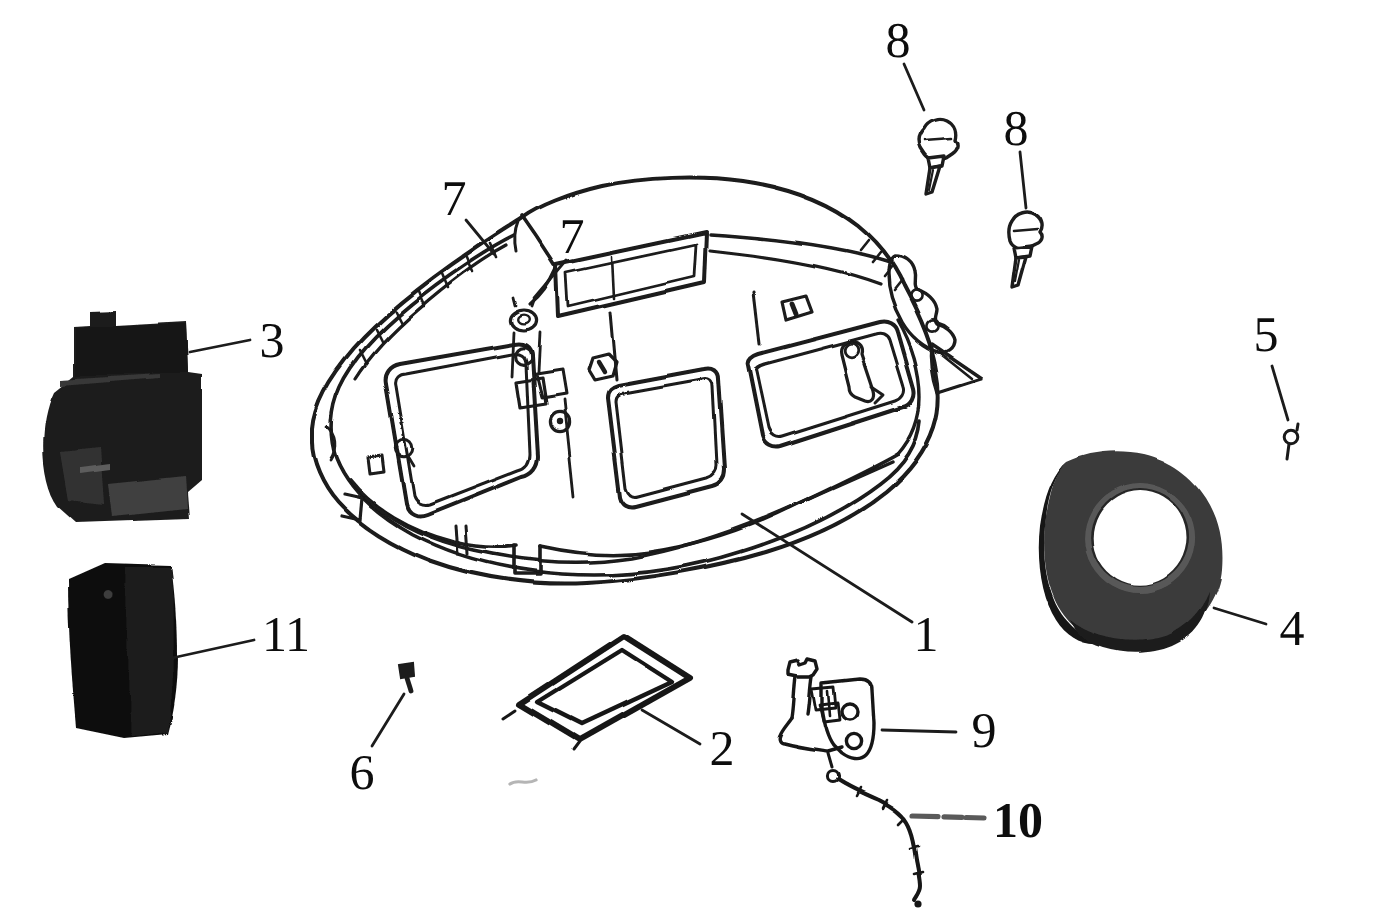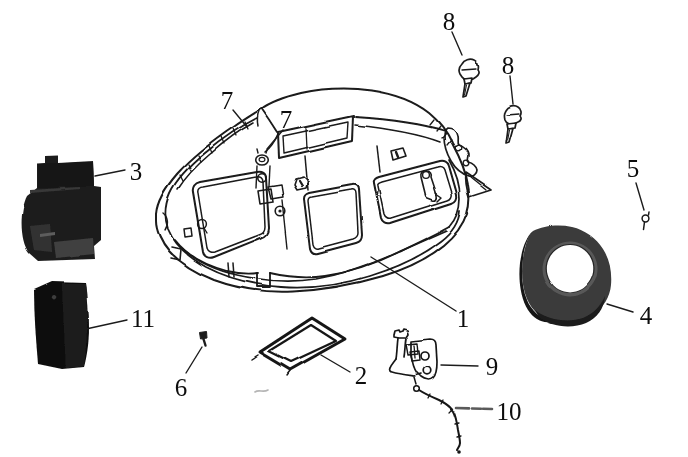--- a/index.html
+++ b/index.html
@@ -425,15 +425,15 @@
   <div class="callout" style="left: 361px; top: 375px;">2</div>
   <div class="callout" style="left: 136px; top: 171px;">3</div>
   <div class="callout" style="left: 646px; top: 315px;">4</div>
   <div class="callout" style="left: 633px; top: 168px;">5</div>
   <div class="callout" style="left: 181px; top: 387px;">6</div>
   <div class="callout" style="left: 227px; top: 100px;">7</div>
   <div class="callout" style="left: 286px; top: 119px;">7</div>
   <div class="callout" style="left: 449px; top: 21px;">8</div>
   <div class="callout" style="left: 508px; top: 65px;">8</div>
   <div class="callout" style="left: 492px; top: 366px;">9</div>
-  <div class="callout" style="left: 509px; top: 411px;">10</div>
+  <div class="callout" style="left: 509px; top: 411px; font-weight: bold;">10</div>
   <div class="callout" style="left: 143px; top: 318px;">11</div>
 </div>
 
 </body></html>

